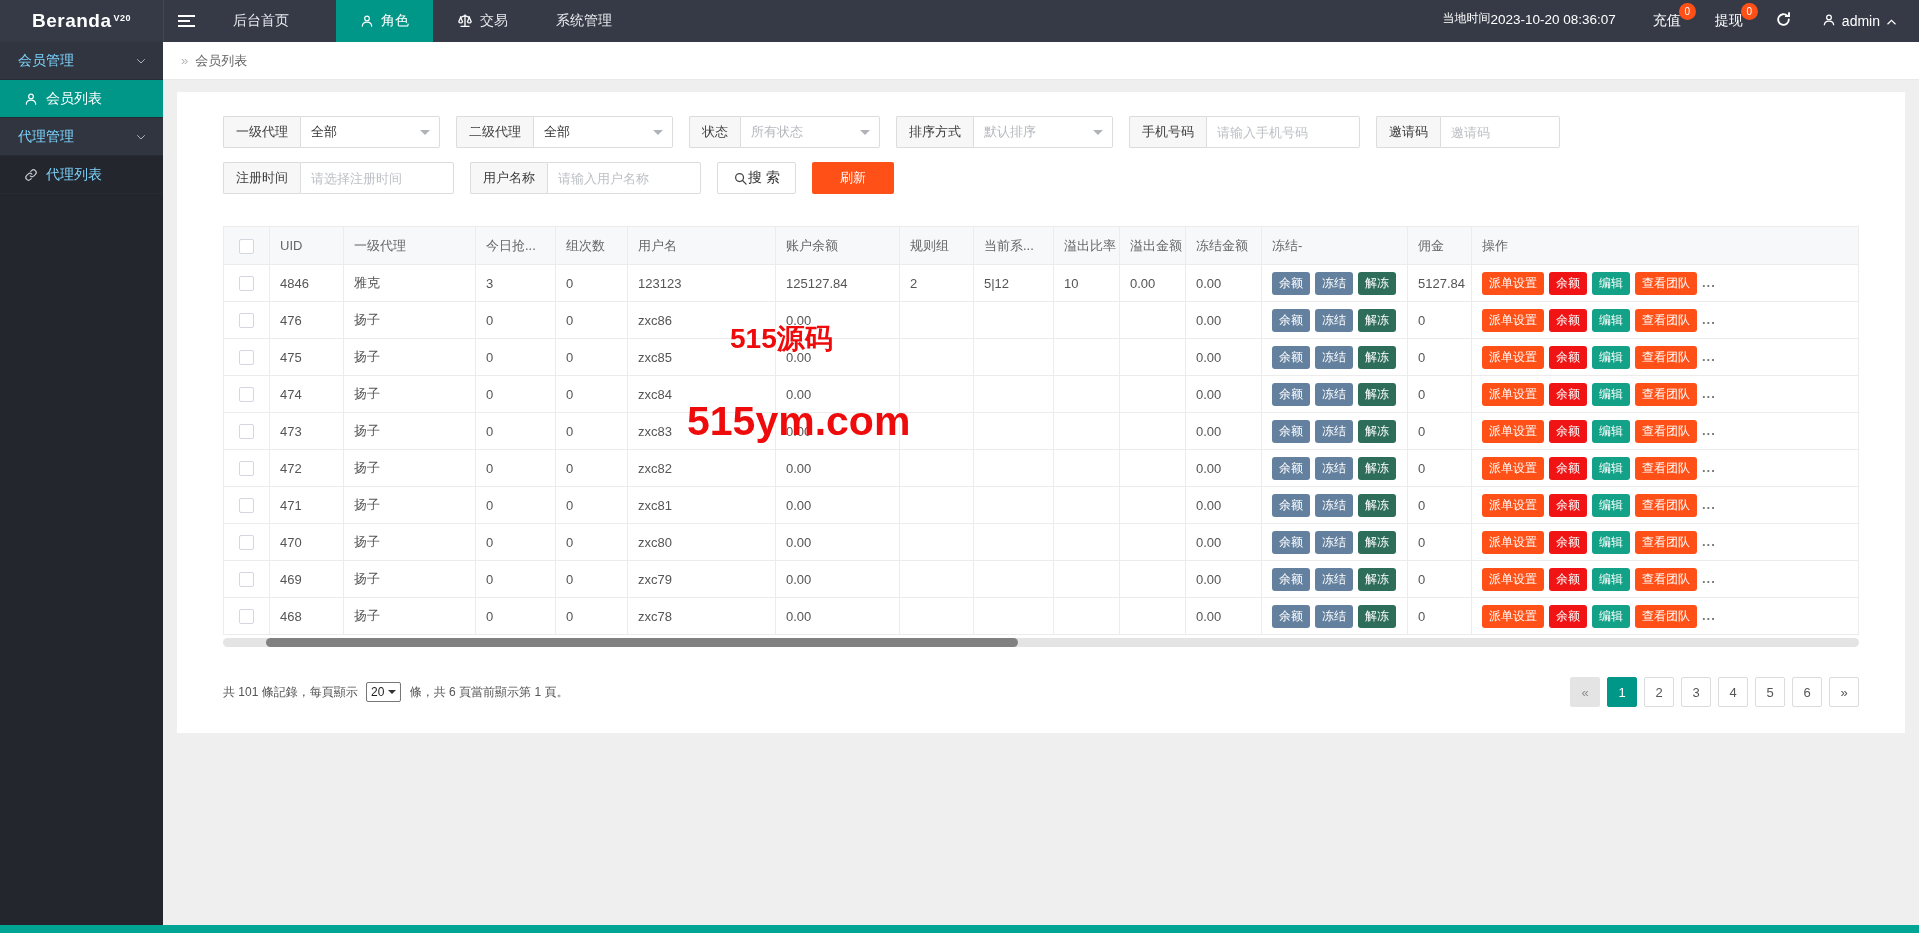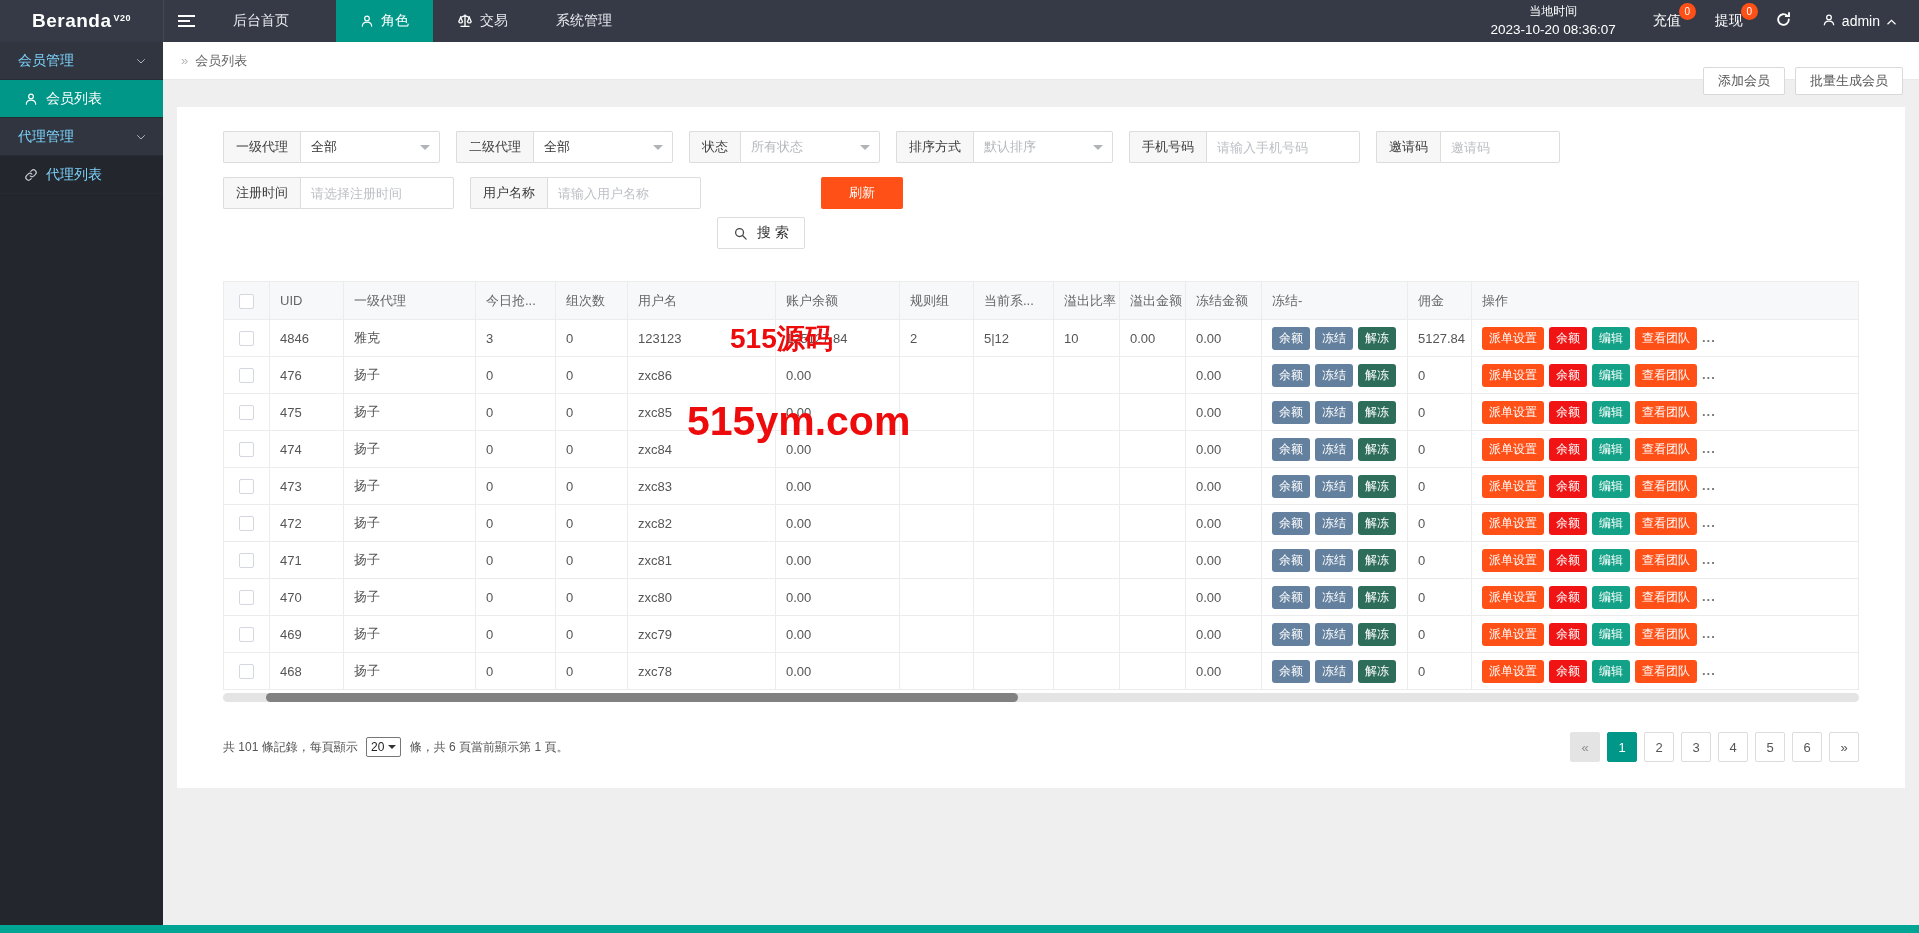--- a/index.html
+++ b/index.html
@@ -12,21 +12,21 @@
   .logo sup { font-size: 9px; margin-left: 2px; transform: translateY(-3px); }
   .burger { width: 46px; display: flex; align-items: center; justify-content: center; cursor: pointer; border-left: 1px solid rgba(255,255,255,.07); }
   .burger-bars { width: 17px; }
   .burger-bars i { display: block; height: 2px; background: #fff; margin: 3px 0; }
   .burger-bars i:nth-child(2) { width: 70%; }
   .nav-menu { display: flex; align-items: stretch; }
   .nav-item { display: flex; align-items: center; gap: 7px; padding: 0 24px; font-size: 14px; color: #e8eaee; cursor: pointer; }
   .nav-item.active { background: #009688; color: #fff; margin-left: 23px; }
   .nav-item svg { display: block; }
   .nav-right { margin-left: auto; display: flex; align-items: stretch; }
-  .time-block { display: flex; flex-direction: column; justify-content: center; text-align: center; padding: 10px 20px; line-height: 1.45; }
+  .time-block { display: flex; flex-direction: row; justify-content: center; text-align: center; padding: 10px 20px; line-height: 1.45; }
   .time-label { font-size: 12px; }
   .time-value { font-size: 13.5px; }
   .nav-chip { position: relative; display: flex; align-items: center; padding: 0 17px; font-size: 14px; cursor: pointer; }
   .badge { position: absolute; top: 3px; right: 2px; min-width: 17px; height: 17px; background: #ff5117; border-radius: 9px; color: #fff; font-size: 10px; display: flex; align-items: center; justify-content: center; }
   .nav-icon-btn { display: flex; align-items: center; padding: 0 15px; cursor: pointer; }
   .nav-user { display: flex; align-items: center; gap: 6px; padding: 0 22px 0 15px; font-size: 14px; cursor: pointer; }
 
   
   .layout { display: flex; height: 891px; }
   .sidebar { width: 163px; background: #23262d; flex-shrink: 0; display: flex; flex-direction: column; }
@@ -47,21 +47,21 @@
   
   .filter-row { display: flex; gap: 16px; margin-bottom: 14px; }
   .fgroup { display: flex; height: 32px; font-size: 13px; }
   .flabel { background: #f7f7f7; border: 1px solid #dcdcdc; border-right: none; border-radius: 2px 0 0 2px; display: flex; align-items: center; padding: 0 12px; color: #3c3c3c; white-space: nowrap; }
   .ffield { border: 1px solid #dcdcdc; border-radius: 0 2px 2px 0; background: #fff; display: flex; align-items: center; position: relative; }
   .fselect { width: 140px; padding: 0 26px 0 10px; cursor: pointer; color: #333; }
   .fselect .muted { color: #b4b7bc; }
   .fselect .caret { position: absolute; right: 9px; top: 13px; width: 0; height: 0; border: 5px solid transparent; border-top-color: #b0b3b8; }
   .finput { border: none; outline: none; height: 30px; padding: 0 10px; font-size: 13px; color: #333; background: transparent; }
   .finput::placeholder { color: #bcbfc4; }
-  .btn-search { display: flex; align-items: center; gap: 9px; background: #fff; border: 1px solid #dcdcdc; border-radius: 2px; height: 32px; padding: 0 15px; font-size: 14px; color: #333; cursor: pointer; margin-top: 40px; }
+  .btn-search { display: flex; align-items: center; background: #fff; border: 1px solid #dcdcdc; border-radius: 2px; height: 32px; padding: 0 15px; font-size: 14px; color: #333; cursor: pointer; }
   .btn-refresh { background: #ff5117; border: none; border-radius: 2px; color: #fff; height: 32px; padding: 0 28px; font-size: 13px; cursor: pointer; }
 
   
   table { border-collapse: collapse; width: 100%; table-layout: fixed; margin-top: 32px; }
   th, td { border: 1px solid #ececec; font-size: 13px; padding: 0 10px; height: 37px; text-align: left; white-space: nowrap; overflow: hidden; }
   th { background: #f7f8fa; color: #666; font-weight: normal; height: 38px; }
   td { color: #555; }
   .col-center { text-align: center; }
   .cb { display: inline-block; width: 15px; height: 15px; border: 1px solid #d4d7de; border-radius: 2px; background: #fff; vertical-align: middle; cursor: pointer; }
   .btn-mini { display: inline-block; border: none; border-radius: 3px; color: #fff; font-size: 12px; padding: 4px 7px; margin-right: 5px; cursor: pointer; line-height: 1.25; }
@@ -207,24 +207,20 @@
         <span>代理列表</span>
       </div>
     </div>
 
   <div class="main">
     <div class="topbar">
       <span class="crumb-arrows">»</span>
       <span>会员列表</span>
     </div>
 
-    <div class="actions">
-      <button class="btn-plain">添加会员</button>
-      <button class="btn-plain">批量生成会员</button>
-    </div>
 
     <div class="card">
       <div class="filter-row">
           <div class="fgroup">
             <span class="flabel">一级代理</span>
             <div class="ffield fselect">
               <span class="">全部</span>
               <span class="caret"></span>
             </div>
           </div>

